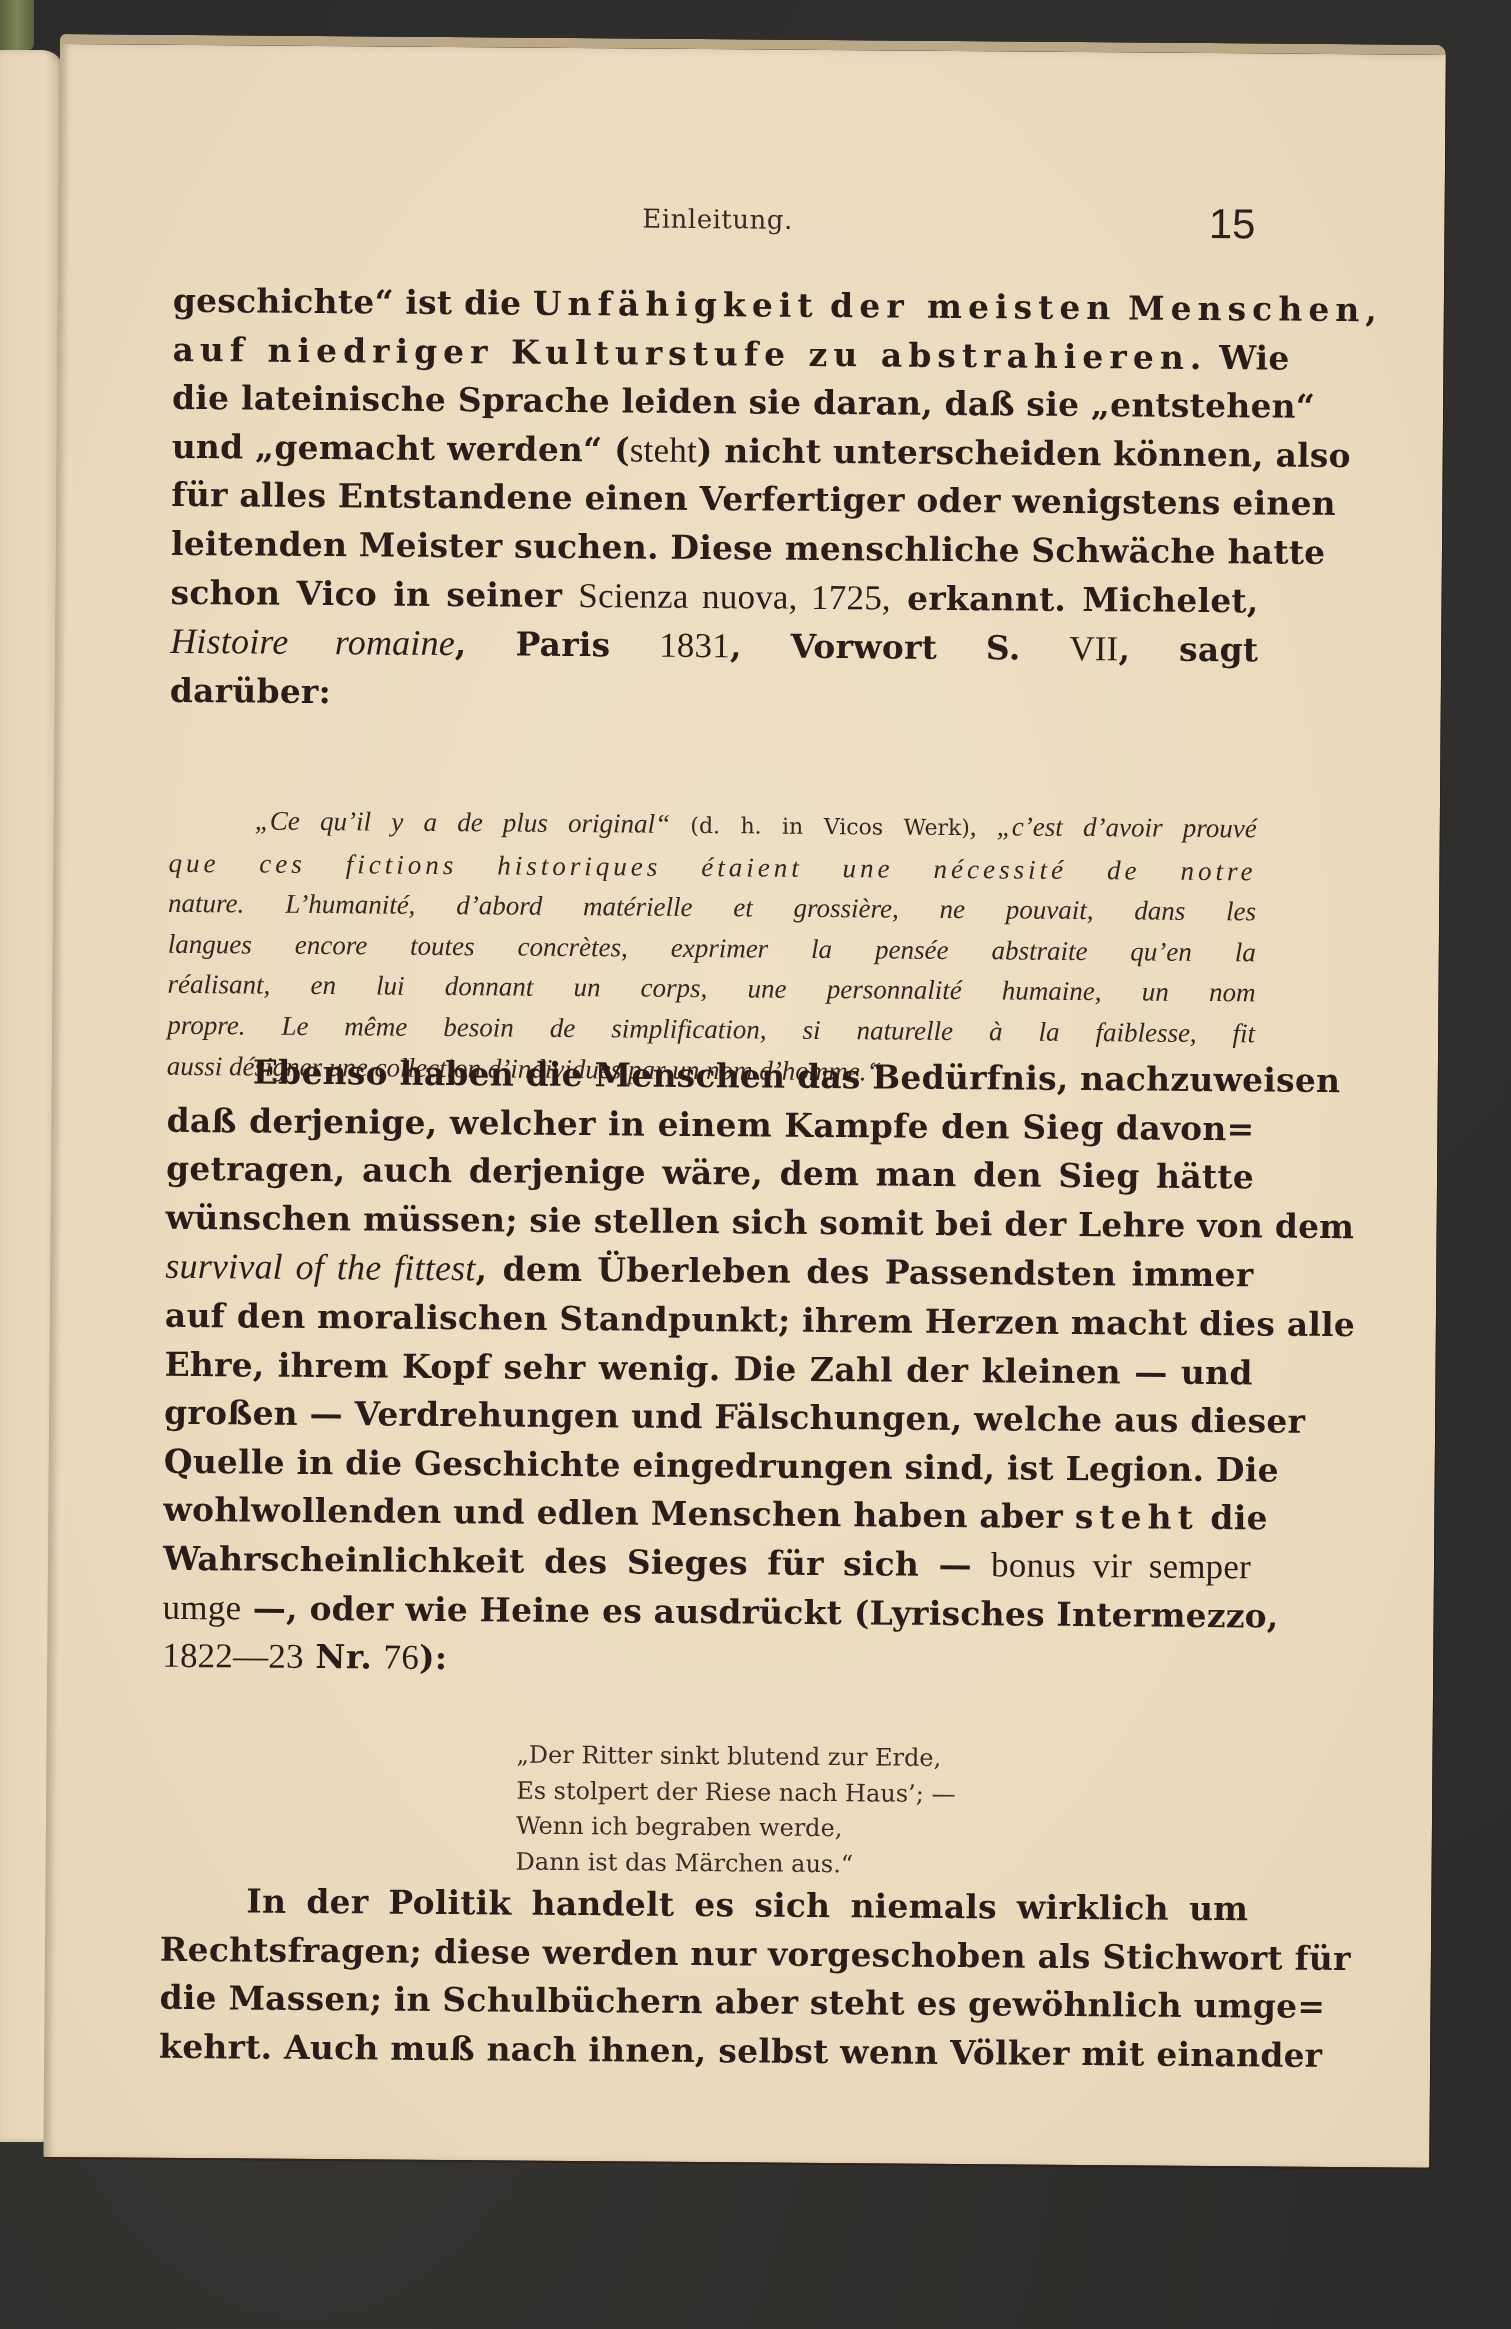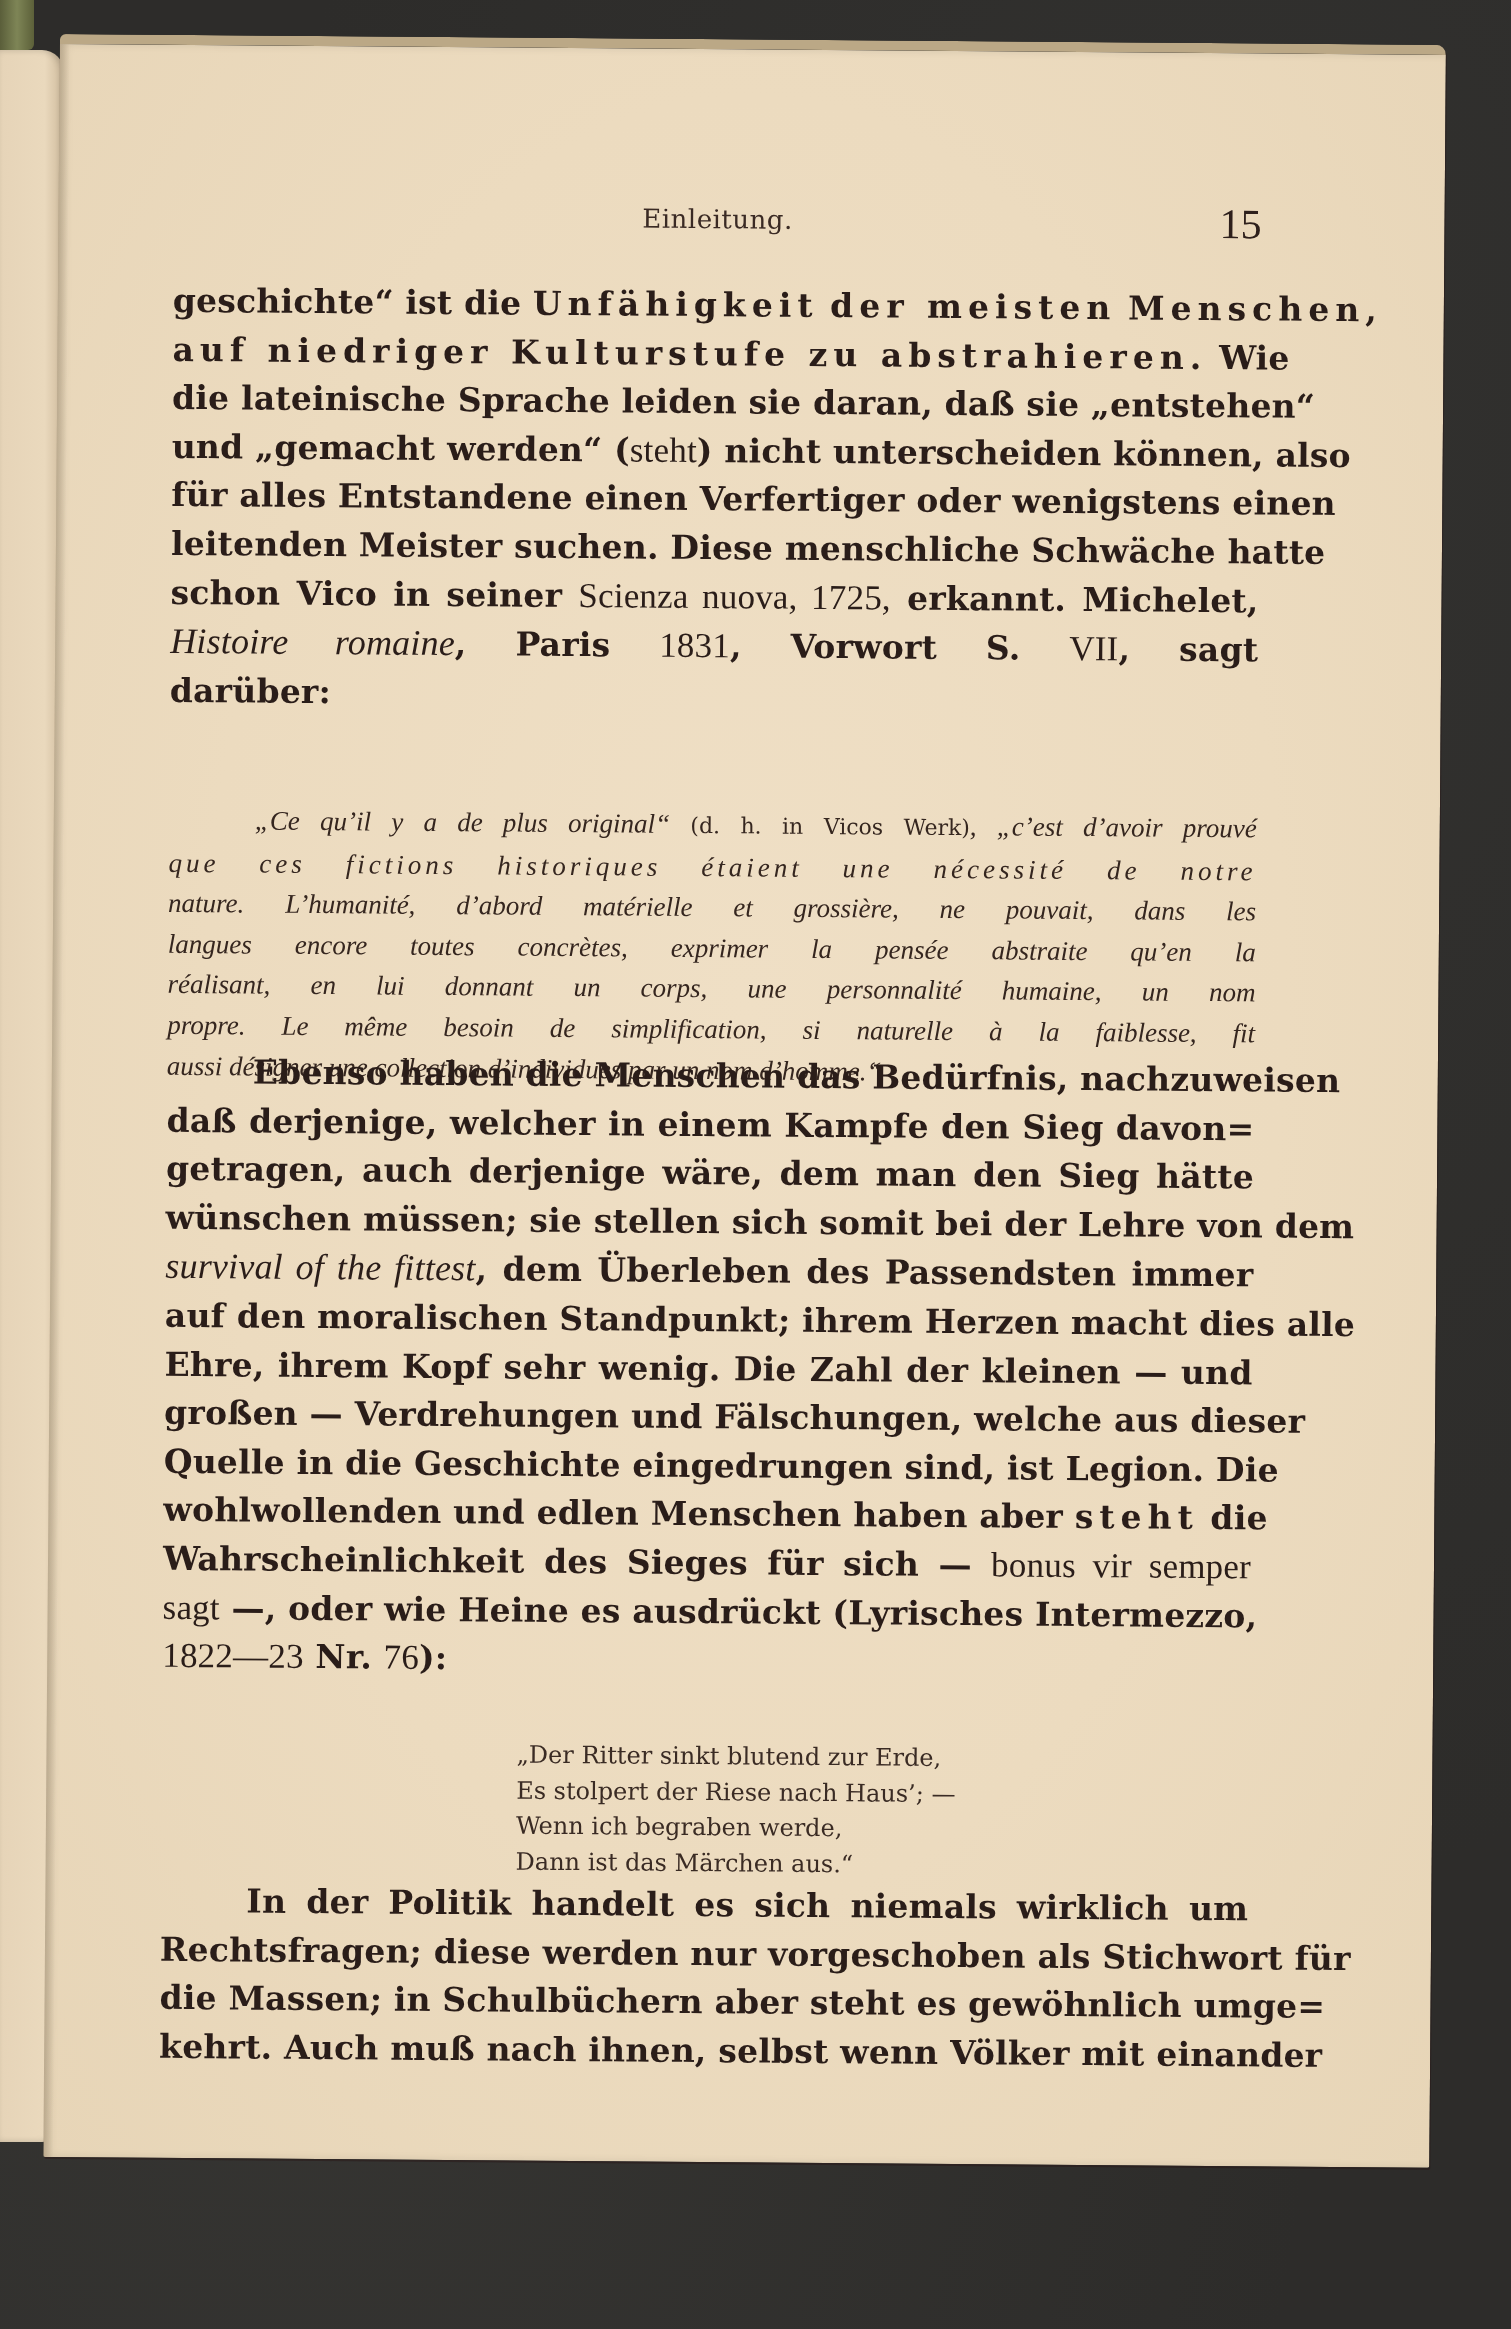--- a/index.html
+++ b/index.html
@@ -72,22 +72,22 @@
     position: absolute;
     left: 0; right: 0;
     text-align: center;
     font-family: "DejaVu Serif", serif;
     font-size: 26px;
     color: #3a2a24;
     letter-spacing: 0.5px;
   }
   .running-head .folio {
     position: absolute;
-    right: 0; top: -8px;
-    font-family: Liberation Serif, serif;
+    right: 6px; top: -8px;
+    font-family: Liberation Sans, sans-serif;
     font-size: 42px;
     color: #2e201c;
   }
 
   .body-lines {
     top: 232px;
   }
   .line {
     display: block;
     white-space: nowrap;
@@ -181,21 +181,21 @@
       <span class="line"><span>daß derjenige, welcher in einem Kampfe den Sieg davon=</span></span>
       <span class="line"><span>getragen, auch derjenige wäre, dem man den Sieg hätte</span></span>
       <span class="line"><span>wünschen müssen; sie stellen sich somit bei der Lehre von dem</span></span>
       <span class="line"><span class="it">survival of the fittest</span><span>, dem Überleben des Passendsten immer</span></span>
       <span class="line"><span>auf den moralischen Standpunkt; ihrem Herzen macht dies alle</span></span>
       <span class="line"><span>Ehre, ihrem Kopf sehr wenig.  Die Zahl der kleinen — und</span></span>
       <span class="line"><span>großen — Verdrehungen und Fälschungen, welche aus dieser</span></span>
       <span class="line"><span>Quelle in die Geschichte eingedrungen sind, ist Legion.  Die</span></span>
       <span class="line"><span>wohlwollenden und edlen Menschen haben aber </span><span class="spaced">steht</span><span> die</span></span>
       <span class="line"><span>Wahrscheinlichkeit des Sieges für sich — </span><span class="antiqua">bonus vir semper</span></span>
-      <span class="line"><span class="antiqua">sagt</span><span> —, oder wie Heine es ausdrückt (Lyrisches Intermezzo,</span></span>
+      <span class="line"><span class="antiqua">umge</span><span> —, oder wie Heine es ausdrückt (Lyrisches Intermezzo,</span></span>
       <span class="line last"><span class="antiqua">1822—23</span><span> Nr. </span><span class="antiqua">76</span><span>):</span></span>
     </div>
 
   <div class="verse">
     <span class="vline">„Der Ritter sinkt blutend zur Erde,</span>
     <span class="vline">Es stolpert der Riese nach Haus’; —</span>
     <span class="vline">Wenn ich begraben werde,</span>
     <span class="vline">Dann ist das Märchen aus.“</span>
   </div>
 

